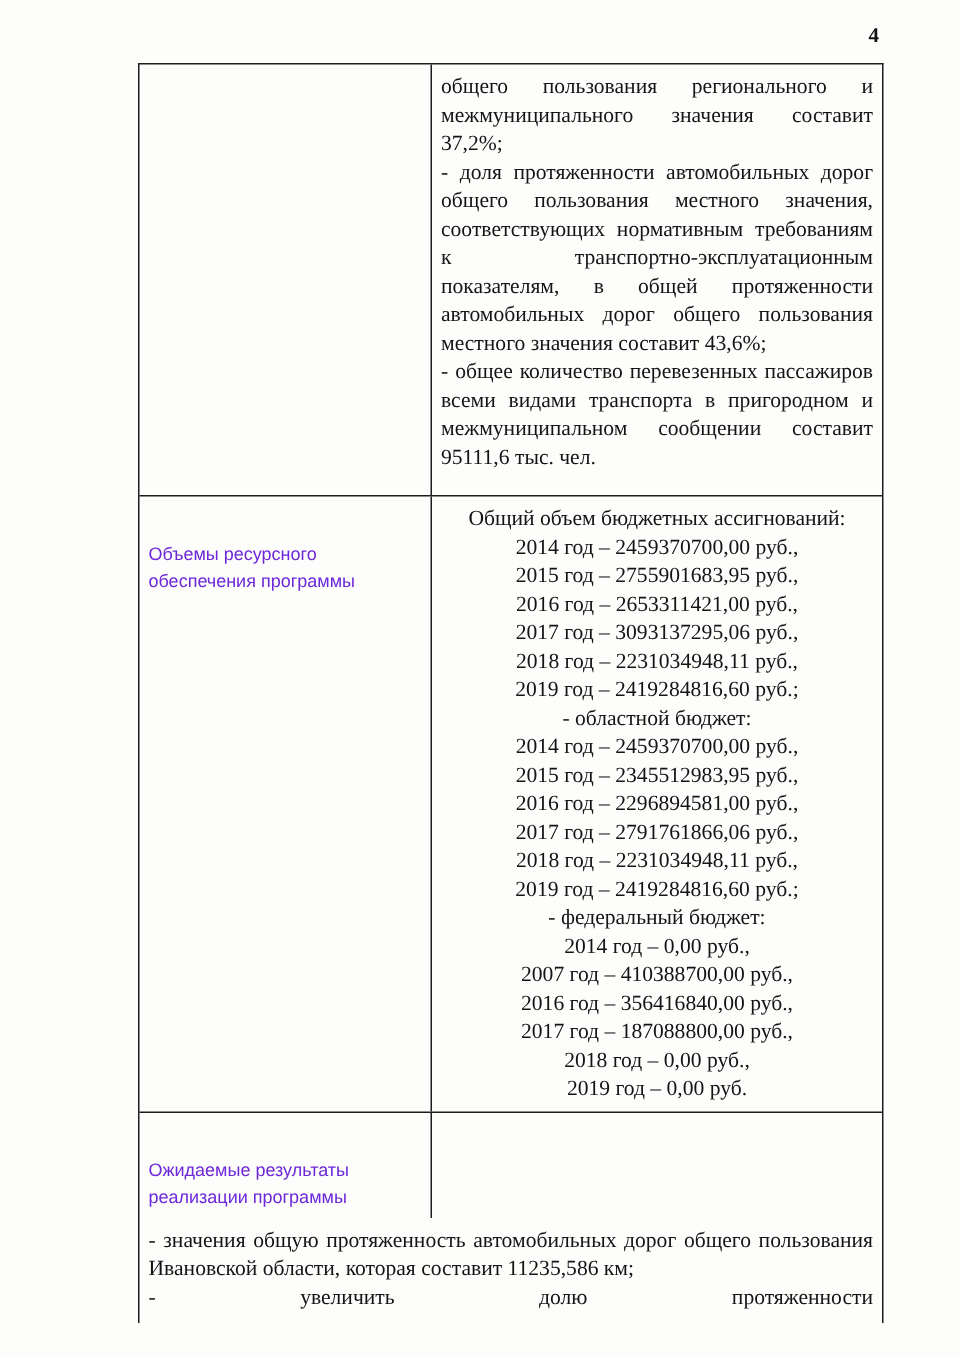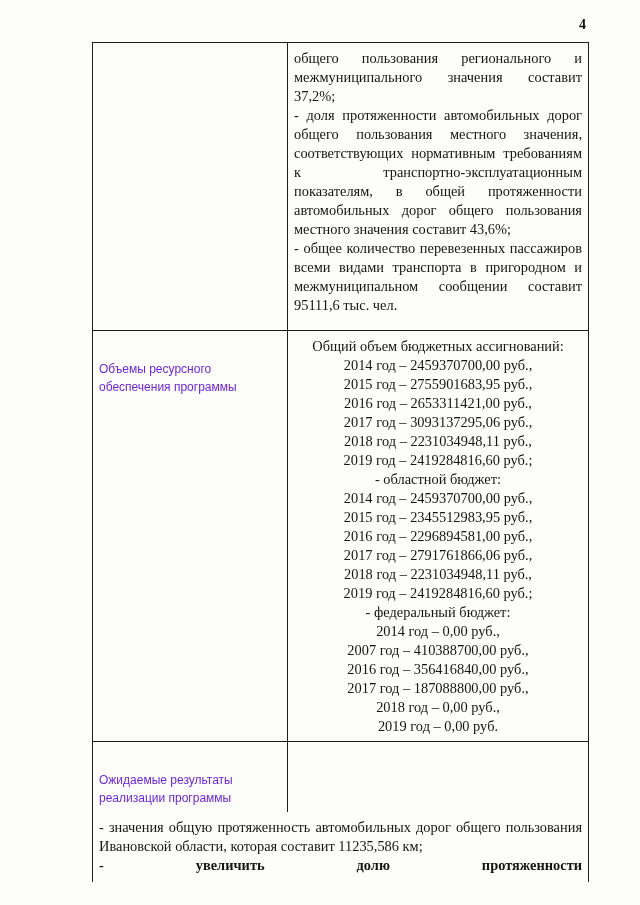--- a/index.html
+++ b/index.html
@@ -48,21 +48,21 @@
     max-width: 172px;
     color: #6d28d9;
     margin-top: 24px;
   }
   .blk {
     font-size: 14.4px;
     line-height: 19px;
     color: #141414;
   }
   .blk.p { text-align: justify; }
-  .blk.pj { text-align: justify; text-align-last: justify; font-weight: bold; }
+  .blk.pj { text-align: justify; text-align-last: justify; }
   .blk.line { text-align: center; white-space: nowrap; }
 </style>
 </head>
 <body>
 
 <div class="page">
 
   <div class="page-number">4</div>
 
   <div class="doc-table">

